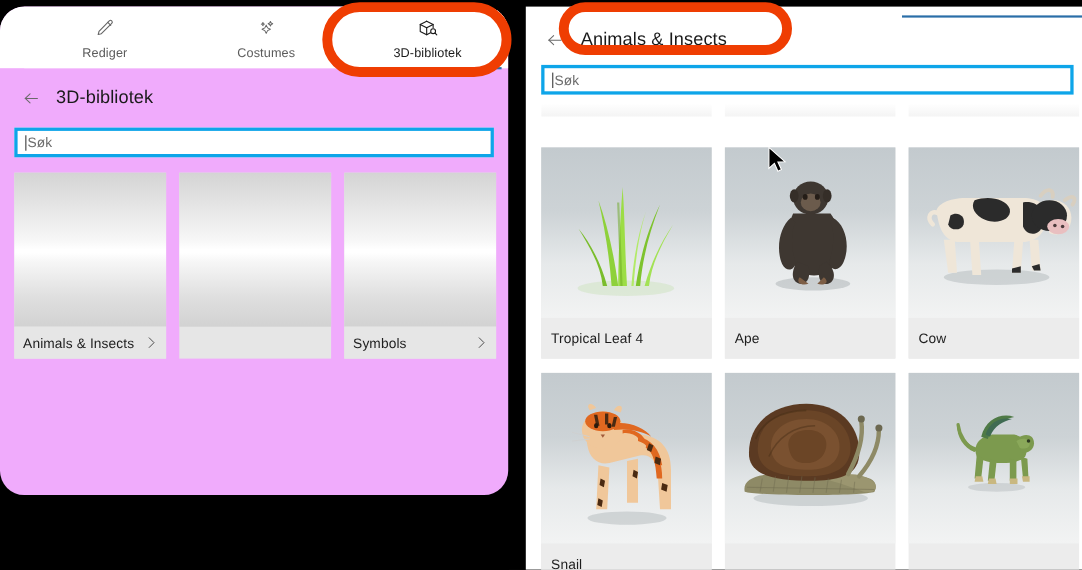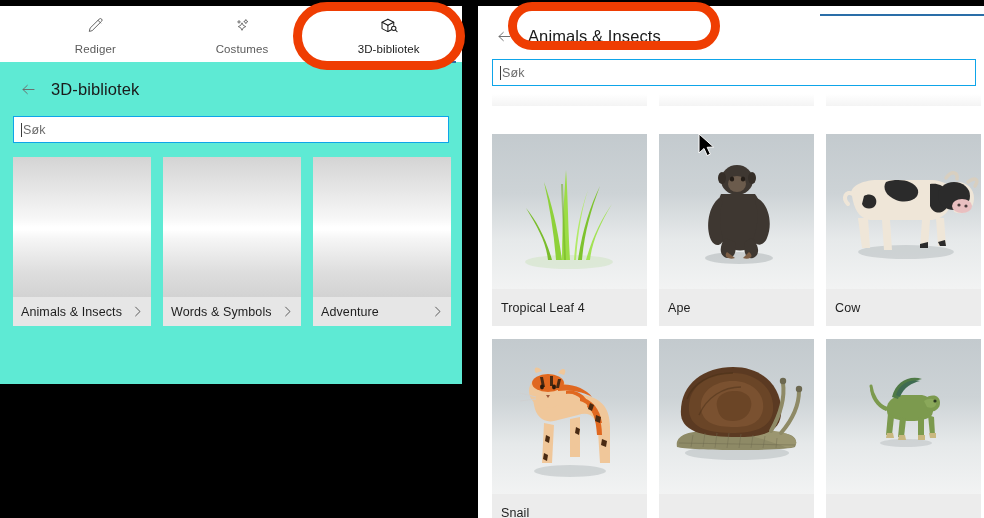--- a/index.html
+++ b/index.html
@@ -9,23 +9,24 @@
     overflow: hidden;
     background: #000000;
     font-family: "Liberation Sans", sans-serif;
     -webkit-font-smoothing: antialiased;
   }
   #root { position: relative; width: 984px; height: 518px; background: #000; }
 
   
   .left-panel {
     position: absolute; left: 0; top: 6px;
-    width: 462px; height: 378px;
-    background: #5eead4;
+    width: 462px; height: 444px;
+    background: #f0abfc;
     overflow: hidden;
+    border-radius: 22px;
   }
   .tabstrip {
     position: relative;
     display: flex;
     height: 56px;
     background: #ffffff;
     padding-left: 22px;
   }
   .tab {
     width: 152px;
@@ -72,21 +73,21 @@
     font-size: 16.5px;
     color: #1a1a1a;
     margin-left: 9px;
     letter-spacing: .1px;
     white-space: nowrap;
   }
 
   .search-wrap { padding: 10px 13px 0 13px; }
   .search-box {
     height: 27px;
-    border: 1px solid #0ea5e9;
+    border: 3px solid #0ea5e9;
     background: #ffffff;
     display: flex; align-items: center;
     padding-left: 7px;
     position: relative;
   }
   .caret {
     width: 1px; height: 14px; background: #3b3b3b;
     margin-right: 1px;
   }
   .search-ph {
@@ -285,35 +286,27 @@
           <span class="chev">
             <svg viewBox="0 0 24 24" width="15" height="15" fill="none" stroke="currentColor" stroke-width="1.25" stroke-linecap="round" stroke-linejoin="round">
                 <path d="M9 5l7 7-7 7"></path>
               </svg>
           </span>
         </div>
       </div>
 
       <div class="cat-card">
         <div class="cat-thumb"></div>
-        <div class="cat-foot">
-          <span class="cat-name">Words &amp; Symbols</span>
-          <span class="chev">
-            <svg viewBox="0 0 24 24" width="15" height="15" fill="none" stroke="currentColor" stroke-width="1.25" stroke-linecap="round" stroke-linejoin="round">
-                <path d="M9 5l7 7-7 7"></path>
-              </svg>
-          </span>
-        </div>
       </div>
 
 
       <div class="cat-card">
         <div class="cat-thumb"></div>
         <div class="cat-foot">
-          <span class="cat-name">Adventure</span>
+          <span class="cat-name">Symbols</span>
           <span class="chev">
             <svg viewBox="0 0 24 24" width="15" height="15" fill="none" stroke="currentColor" stroke-width="1.25" stroke-linecap="round" stroke-linejoin="round">
                 <path d="M9 5l7 7-7 7"></path>
               </svg>
           </span>
         </div>
       </div>
 
 
 

